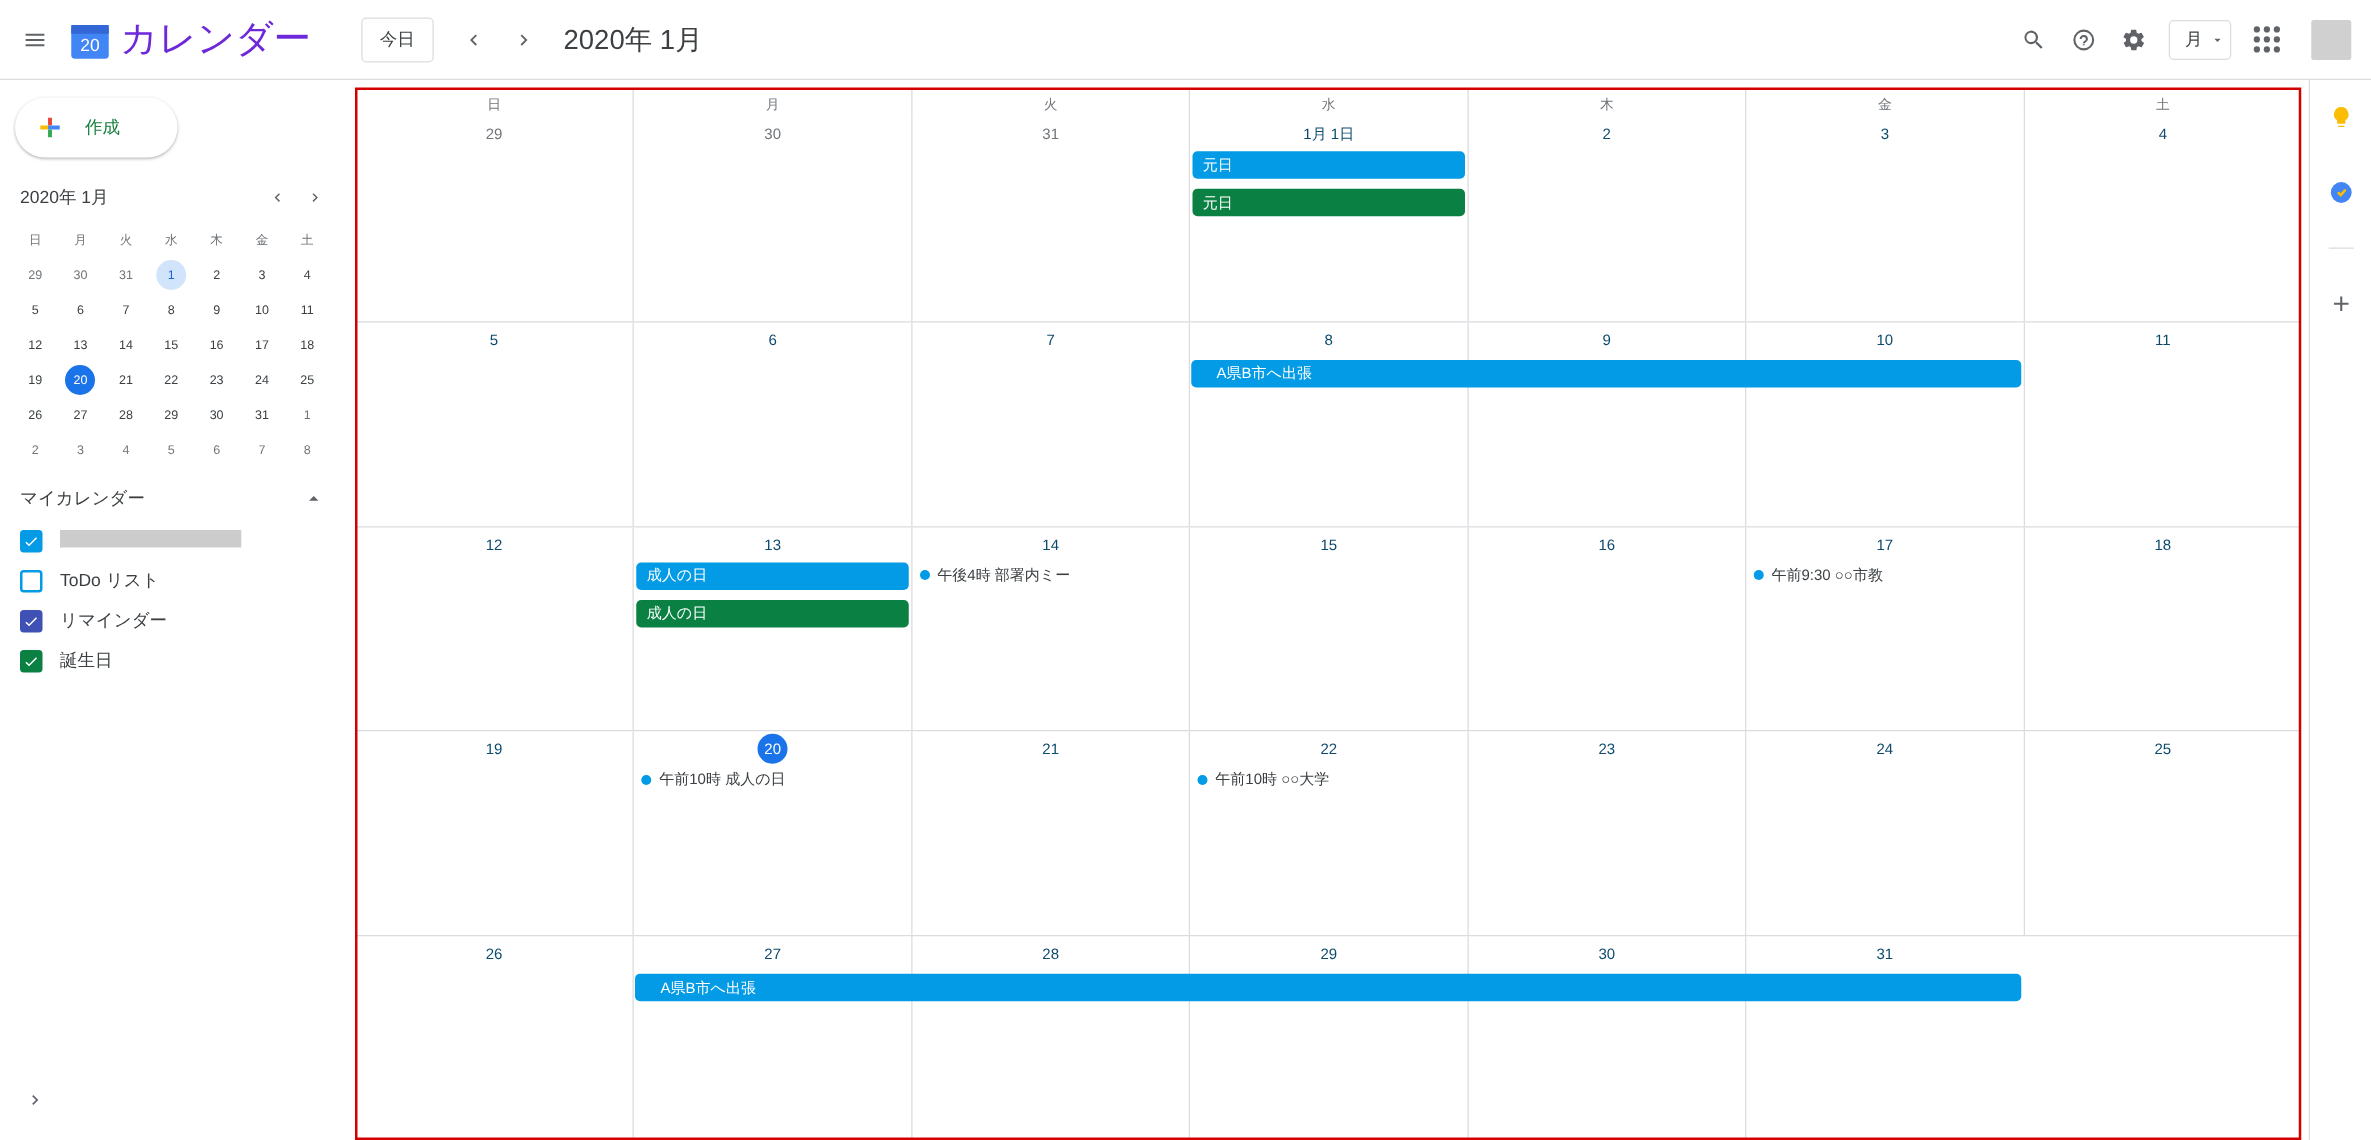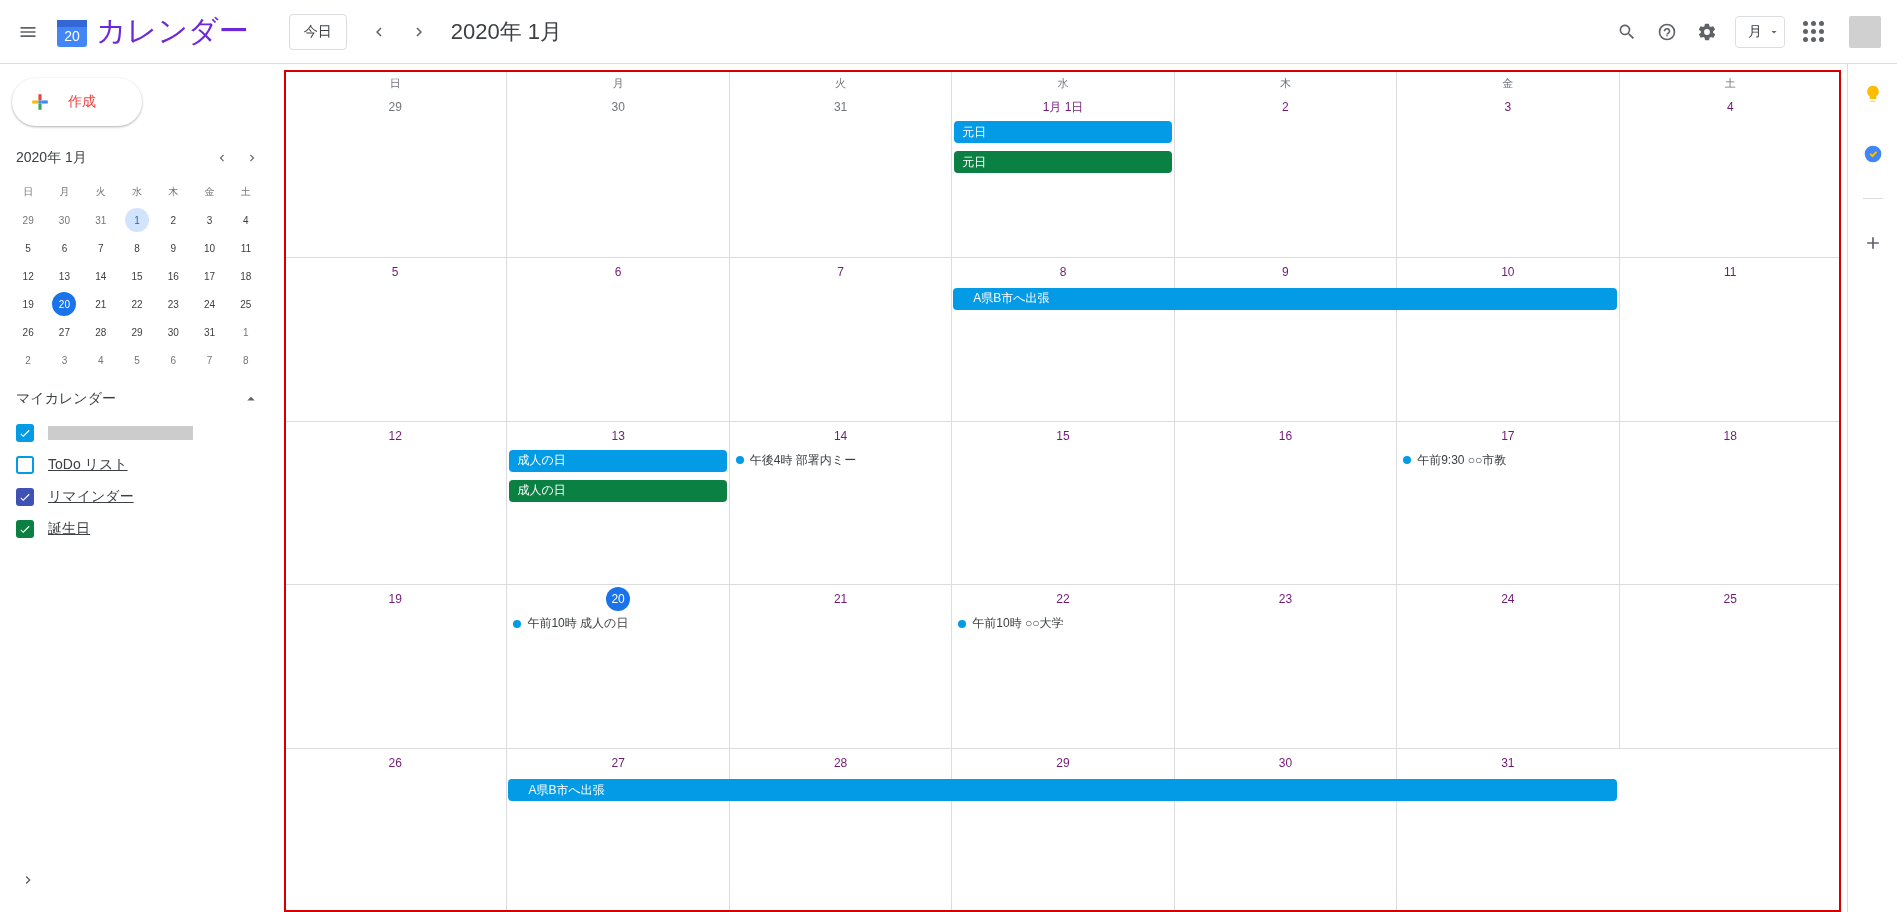--- a/index.html
+++ b/index.html
@@ -13,21 +13,21 @@
 .nav-arrows { display: flex; }
 .date-title { font-size: 22px; color: #3c4043; margin-left: 12px; }
 .hdr-spacer { flex: 1; }
 .view-sel { border: 1px solid #dadce0; border-radius: 4px; padding: 6px 4px 6px 12px; font-size: 14px; color: #3c4043; cursor: pointer; display: flex; align-items: center; margin: 0 8px; gap: 6px; }
 .apps-icon { display: grid; grid-template-columns: repeat(3,5px); grid-template-rows: repeat(3,5px); gap: 3px; }
 .apps-icon span { width: 5px; height: 5px; background: #5f6368; border-radius: 50%; }
 .avatar { width: 32px; height: 32px; background: #d0d0d0; border-radius: 2px; margin: 0 8px 0 16px; }
 
 .body-row { display: flex; height: calc(100vh - 64px); }
 .sidebar { width: 278px; padding: 8px 14px 0 10px; display: flex; flex-direction: column; }
-.create-btn { display: flex; align-items: center; gap: 14px; width: 130px; height: 48px; border-radius: 28px; box-shadow: 0 1px 3px rgba(0,0,0,0.2), 0 1px 2px rgba(0,0,0,0.12); padding-left: 14px; font-size: 14px; color: #ef4444; cursor: pointer; margin: 6px 0 20px 2px; background: #fff; }
+.create-btn { display: flex; align-items: center; gap: 14px; width: 130px; height: 48px; border-radius: 28px; box-shadow: 0 1px 3px rgba(0,0,0,0.2), 0 1px 2px rgba(0,0,0,0.12); padding-left: 14px; font-size: 14px; color: #15803d; cursor: pointer; margin: 6px 0 20px 2px; background: #fff; }
 .plus-svg { width: 28px; height: 28px; }
 
 .mini { margin-bottom: 10px; }
 .mini-hdr { display: flex; align-items: center; margin-bottom: 8px; padding-left: 6px; }
 .mini-title { font-size: 14px; color: #3c4043; flex: 1; }
 .mini-nav { display: flex; gap: 6px; }
 .mini-nav .mnav { width: 24px; height: 24px; display: flex; align-items: center; justify-content: center; cursor: pointer; color: #5f6368; border-radius: 50%; }
 .mini-grid { display: grid; grid-template-columns: repeat(7, 1fr); }
 .mini-cell { height: 28px; display: flex; align-items: center; justify-content: center; font-size: 10px; color: #70757a; cursor: pointer; }
 .mini-cell.dow { color: #70757a; font-size: 10px; cursor: default; }
@@ -35,38 +35,38 @@
 .mini-cell .num { width: 24px; height: 24px; display: flex; align-items: center; justify-content: center; border-radius: 50%; }
 .mini-cell.today .num { background: #1a73e8; color: #fff; }
 .mini-cell.sel .num { background: #d2e3fc; color: #1967d2; }
 
 .search-ppl { background: #f1f3f4; border-radius: 4px; padding: 10px 14px; color: #5f6368; font-size: 14px; margin: 6px 0 22px; cursor: text; }
 
 .cal-section { margin-bottom: 10px; }
 .cal-sec-hdr { display: flex; align-items: center; justify-content: space-between; padding: 6px 4px 12px 6px; cursor: pointer; }
 .cal-sec-title { font-size: 14px; color: #3c4043; }
 .cal-sec-icons { display: flex; gap: 4px; color: #5f6368; }
-.cal-item { display: flex; align-items: center; gap: 14px; padding: 4px 6px; margin-bottom: 6px; cursor: pointer; text-decoration: underline; }
+.cal-item { display: flex; align-items: flex-start; gap: 14px; padding: 4px 6px; margin-bottom: 6px; cursor: pointer; }
 .chk { width: 18px; height: 18px; border-radius: 3px; display: flex; align-items: center; justify-content: center; flex-shrink: 0; }
 .chk svg { width: 14px; height: 14px; }
 .cal-label { font-size: 14px; color: #3c4043; }
 .redact { width: 145px; height: 14px; background: #ccc; }
 
 .main { flex: 1; position: relative; }
 .cal-border { position: absolute; inset: 6px 6px 0 6px; border: 2px solid #d40000; }
 .cal-grid { position: absolute; inset: 6px 6px 0 6px; display: flex; flex-direction: column; }
 .dow-row { display: grid; grid-template-columns: repeat(7,1fr); border-bottom: 0; }
 .dow-cell { text-align: center; font-size: 11px; color: #70757a; padding: 6px 0 2px; border-left: 1px solid #dadce0; }
 .dow-cell:first-child { border-left: none; }
 .weeks { flex: 1; display: grid; grid-template-rows: repeat(5,1fr); position: relative; }
 .week { display: grid; grid-template-columns: repeat(7,1fr); border-top: 1px solid #dadce0; position: relative; }
 .week:first-child { border-top: none; }
 .day { border-left: 1px solid #dadce0; display: flex; flex-direction: column; align-items: center; padding-top: 2px; min-width: 0; }
 .day:first-child { border-left: none; }
-.daynum { font-size: 12px; color: #701a75; height: 24px; display: flex; align-items: center; justify-content: center; margin-bottom: 2px; }
+.daynum { font-size: 12px; color: #0c4a6e; height: 24px; display: flex; align-items: center; justify-content: center; margin-bottom: 2px; }
 .daynum.out { color: #70757a; }
 .daynum.today { background: #1a73e8; color: #fff; width: 24px; border-radius: 50%; }
 .evts { width: 100%; display: flex; flex-direction: column; gap: 8px; padding: 0 2px 0 0; }
 .chip { height: 22px; font-size: 12px; color: #fff; display: flex; align-items: center; padding: 0 8px; border-radius: 4px; cursor: pointer; white-space: nowrap; overflow: hidden; margin-left: 2px; }
 .chip.blue { background: #039be5; }
 .chip.green { background: #0b8043; }
 .dot-evt { display: flex; align-items: center; gap: 6px; font-size: 12px; color: #3c4043; padding: 2px 6px; cursor: pointer; white-space: nowrap; overflow: hidden; border-radius: 4px; width: 100%; }
 .dot { width: 8px; height: 8px; border-radius: 50%; background: #039be5; flex-shrink: 0; }
 .span-evt { position: absolute; height: 22px; background: #039be5; color: #fff; font-size: 12px; display: flex; align-items: center; padding: 0 20px; border-radius: 4px; cursor: pointer; top: 30px; z-index: 2; }
 

